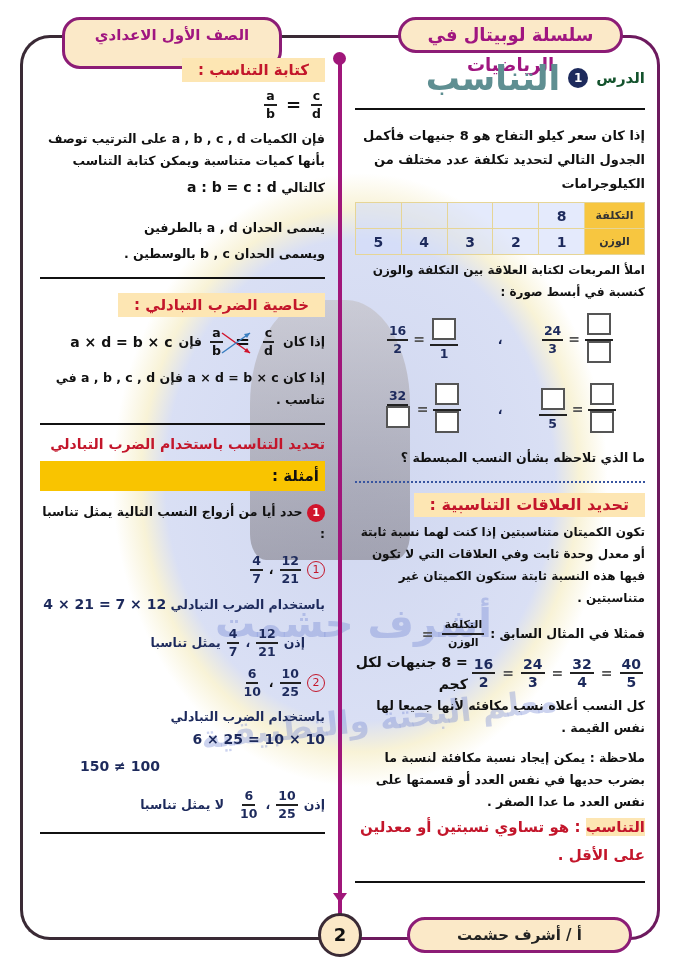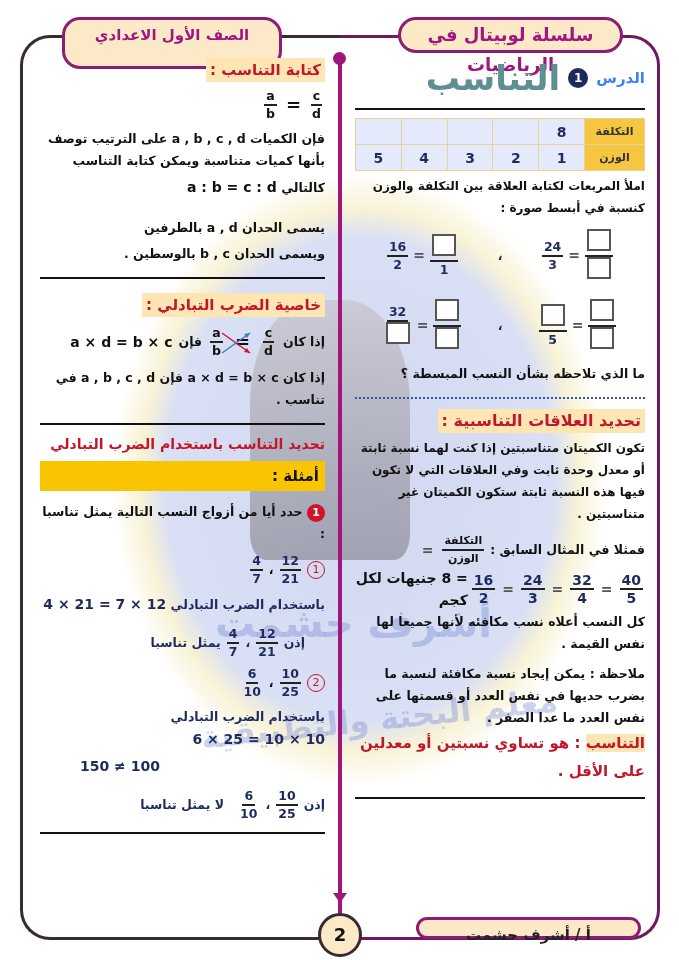--- a/index.html
+++ b/index.html
@@ -18,46 +18,46 @@
   .frame-left { left: 20px; top: 35px; width: 320px; height: 905px; border-right: none; border-radius: 30px 0 0 30px; border-color: #3a2a35; }
   .frame-right { left: 340px; top: 35px; width: 320px; height: 905px; border-left: none; border-radius: 0 30px 30px 0; }
   .divider { position: absolute; left: 338px; top: 55px; width: 4px; height: 870px; background: #a0167a; }
   .divider-dot { position: absolute; left: 333px; top: 52px; width: 13px; height: 13px; border-radius: 50%; background: #a0167a; }
   .divider-arrow { position: absolute; left: 333px; top: 893px; width: 0; height: 0; border-left: 7px solid transparent; border-right: 7px solid transparent; border-top: 10px solid #a0167a; }
 
   .pill { position: absolute; background: #fbe9c8; border: 3px solid #8c1c76; border-radius: 18px; text-align: center; font-weight: bold; direction: rtl; }
   .pill-top-left { left: 62px; top: 17px; width: 220px; height: 52px; line-height: 30px; font-size: 15px; color: #a01680; }
   .pill-top-right { left: 398px; top: 17px; width: 225px; height: 36px; line-height: 30px; font-size: 18px; color: #a01680; }
   .pill-bot-left { left: 62px; top: 971px; width: 220px; height: 20px; line-height: 30px; font-size: 16px; color: #000000; font-weight: normal; }
-  .pill-bot-right { left: 416px; top: 917px; width: 225px; height: 22px; line-height: 30px; font-size: 15px; color: #222; }
+  .pill-bot-right { left: 407px; top: 917px; width: 225px; height: 36px; line-height: 30px; font-size: 15px; color: #222; }
   .page-num { position: absolute; left: 318px; top: 913px; width: 44px; height: 44px; border-radius: 50%; background: #fbe9c8; border: 3px solid #3a2a35; text-align: center; line-height: 38px; font-weight: bold; font-size: 18px; }
 
   
   .col { position: absolute; direction: rtl; text-align: right; font-weight: bold; font-size: 12.5px; line-height: 22px; }
   .col-left { left: 40px; top: 58px; width: 285px; }
   .col-right { left: 355px; top: 58px; width: 290px; }
 
   .hrule { height: 2px; background: #111; margin: 8px 0; }
   .dotrule { border-top: 2px dotted #3855a0; margin: 12px 0 10px; }
 
-  .hl-title { display: inline-block; background: #fde6b3; color: #c3162b; font-size: 15px; padding: 0 4px; line-height: 24px; }
+  .hl-title { display: inline-block; background: #fde6b3; color: #c3162b; font-size: 15px; padding: 0 16px; line-height: 24px; }
   .red-title { color: #c3162b; font-size: 14px; margin: 6px 0; }
   .gold-bar { background: #f9c400; color: #111; font-size: 15px; padding: 0 6px; height: 30px; line-height: 30px; margin: 4px 0 10px; }
 
   .frac { display: inline-flex; flex-direction: column; align-items: center; vertical-align: middle; line-height: 16px; margin: 0 2px; direction: ltr; }
   .frac .num { border-bottom: 2px solid #222; padding: 0 2px; }
   .frac .den { padding: 0 2px; }
   .navy { color: #1d2a5c; }
   .box { display: inline-block; width: 24px; height: 22px; border: 2px solid #555; background: #fff; }
   .math { direction: ltr; display: inline-block; font-size: 14px; }
   .circnum { display: inline-block; width: 18px; height: 18px; border-radius: 50%; background: #d0142c; color: #fff; font-size: 11px; line-height: 18px; text-align: center; vertical-align: middle; }
   .circnum-outline { display: inline-block; width: 18px; height: 18px; border-radius: 50%; border: 1.5px solid #c3162b; color: #c3162b; font-size: 11px; line-height: 15px; text-align: center; vertical-align: middle; font-weight: normal; }
 
   .lesson-head { display: flex; align-items: center; gap: 8px; direction: rtl; margin-bottom: 10px; }
-  .lesson-label { font-size: 15px; color: #3b82f6; }
+  .lesson-label { font-size: 15px; color: #14532d; }
   .lesson-num { display: inline-block; width: 20px; height: 20px; border-radius: 50%; background: #1d2a5c; color: #fff; font-size: 12px; line-height: 20px; text-align: center; }
   .lesson-title { font-size: 34px; color: #5f8f92; letter-spacing: 1px; line-height: 40px; }
 
   table.tbl { border-collapse: collapse; direction: rtl; margin: 6px 0 4px; width: 100%; }
   table.tbl td { border: 1.5px solid #e6d596; height: 26px; text-align: center; font-size: 14px; color: #1d2a5c; background: rgba(210,220,250,0.6); }
   table.tbl td.th { background: #f7c640; color: #333; font-size: 11px; width: 60px; }
 
   .frac-grid { display: grid; grid-template-columns: 1fr 20px 1fr; align-items: center; justify-items: center; row-gap: 16px; margin: 10px 0; direction: ltr; }
   .eq { font-size: 14px; color: #555; margin: 0 3px; }
   .red-def { color: #c3162b; font-size: 15px; line-height: 28px; }
@@ -84,20 +84,21 @@
 <div class="page-num">2</div>
 <div class="pill pill-bot-right">أ / أشرف حشمت</div>
 
 <div class="col col-right">
   <div class="lesson-head">
     <span class="lesson-label">الدرس</span>
     <span class="lesson-num">1</span>
     <span class="lesson-title">التناسب</span>
   </div>
   <div class="hrule"></div>
+  <p style="margin-top:14px; line-height:24px; font-size:13px;">إذا كان سعر كيلو التفاح هو 8 جنيهات فأكمل الجدول التالي لتحديد تكلفة عدد مختلف من الكيلوجرامات</p>
 
   <table class="tbl">
     <tbody>
         <tr>
       <td class="th">التكلفة</td>
       <td>8</td>
       <td></td>
       <td></td>
       <td></td>
       <td></td>

